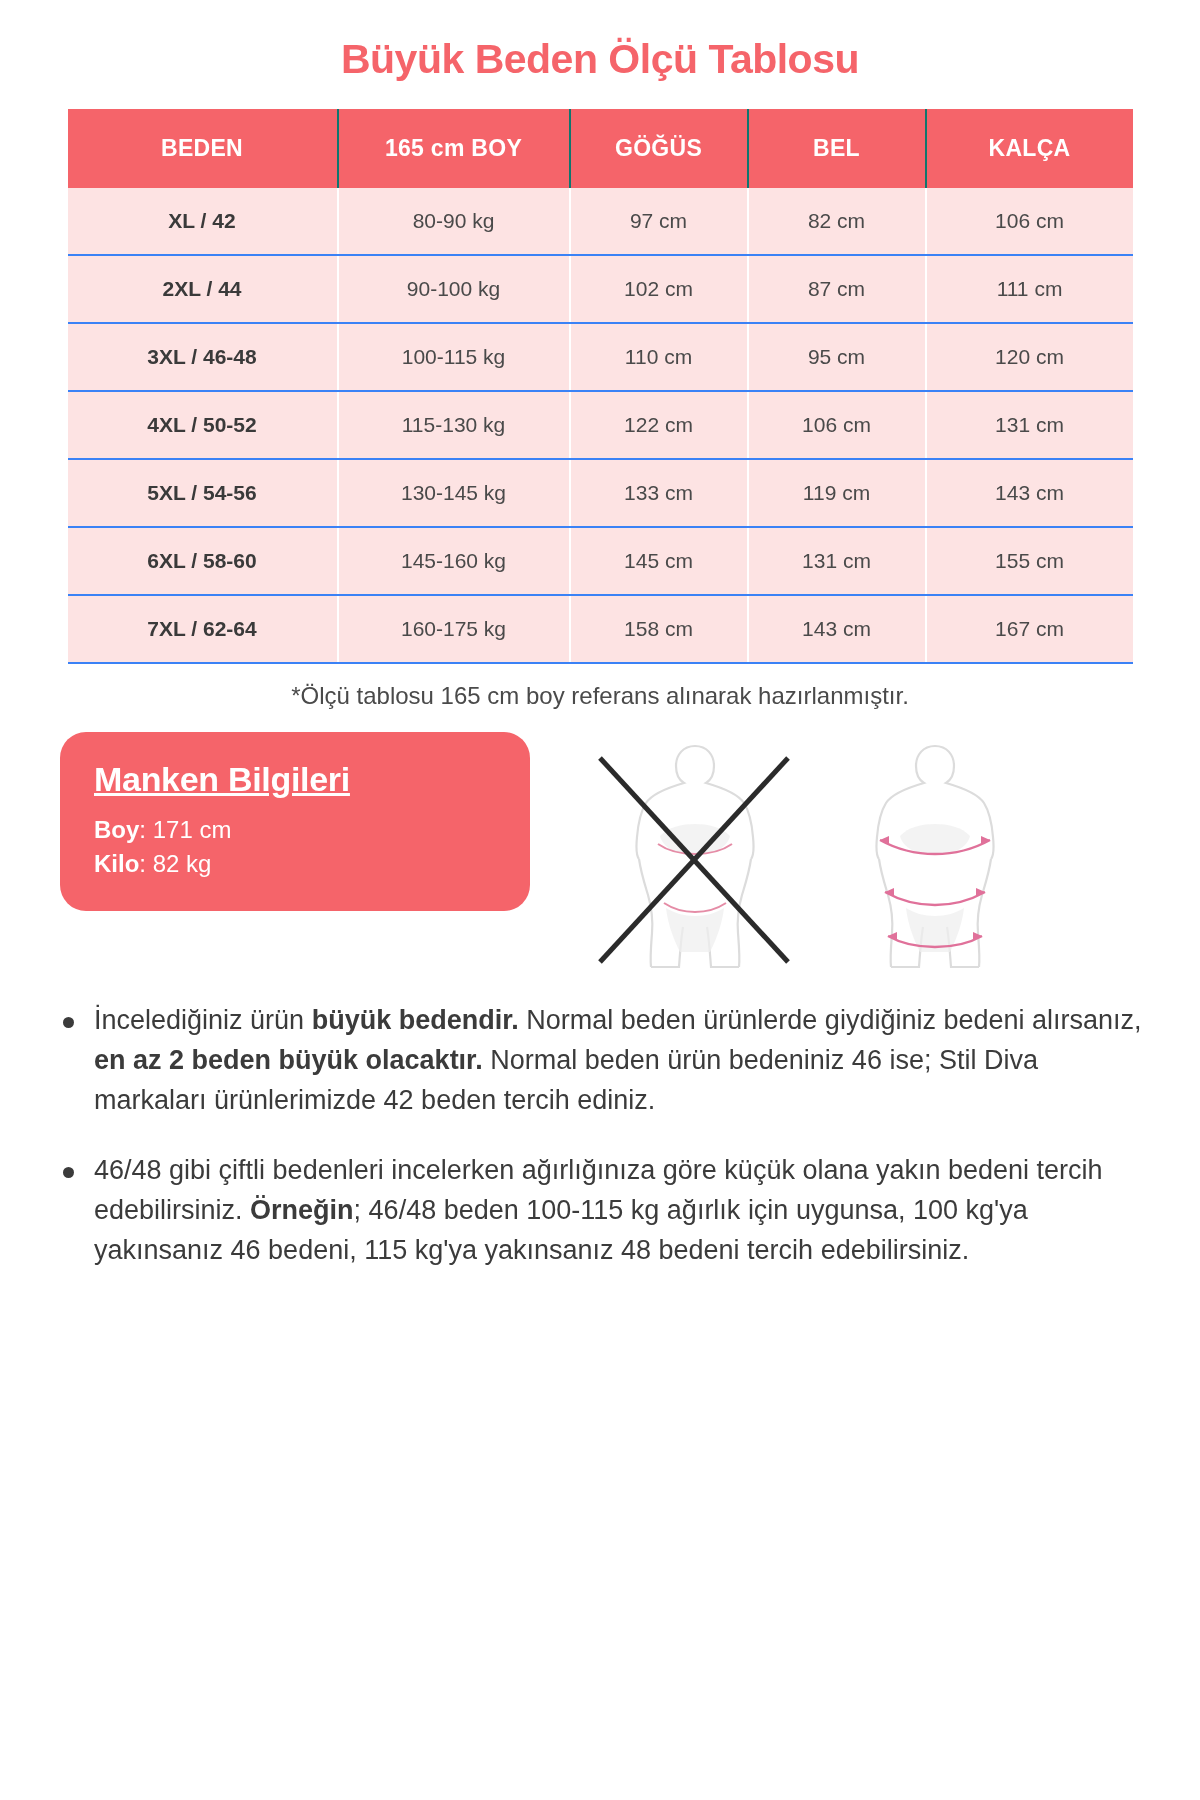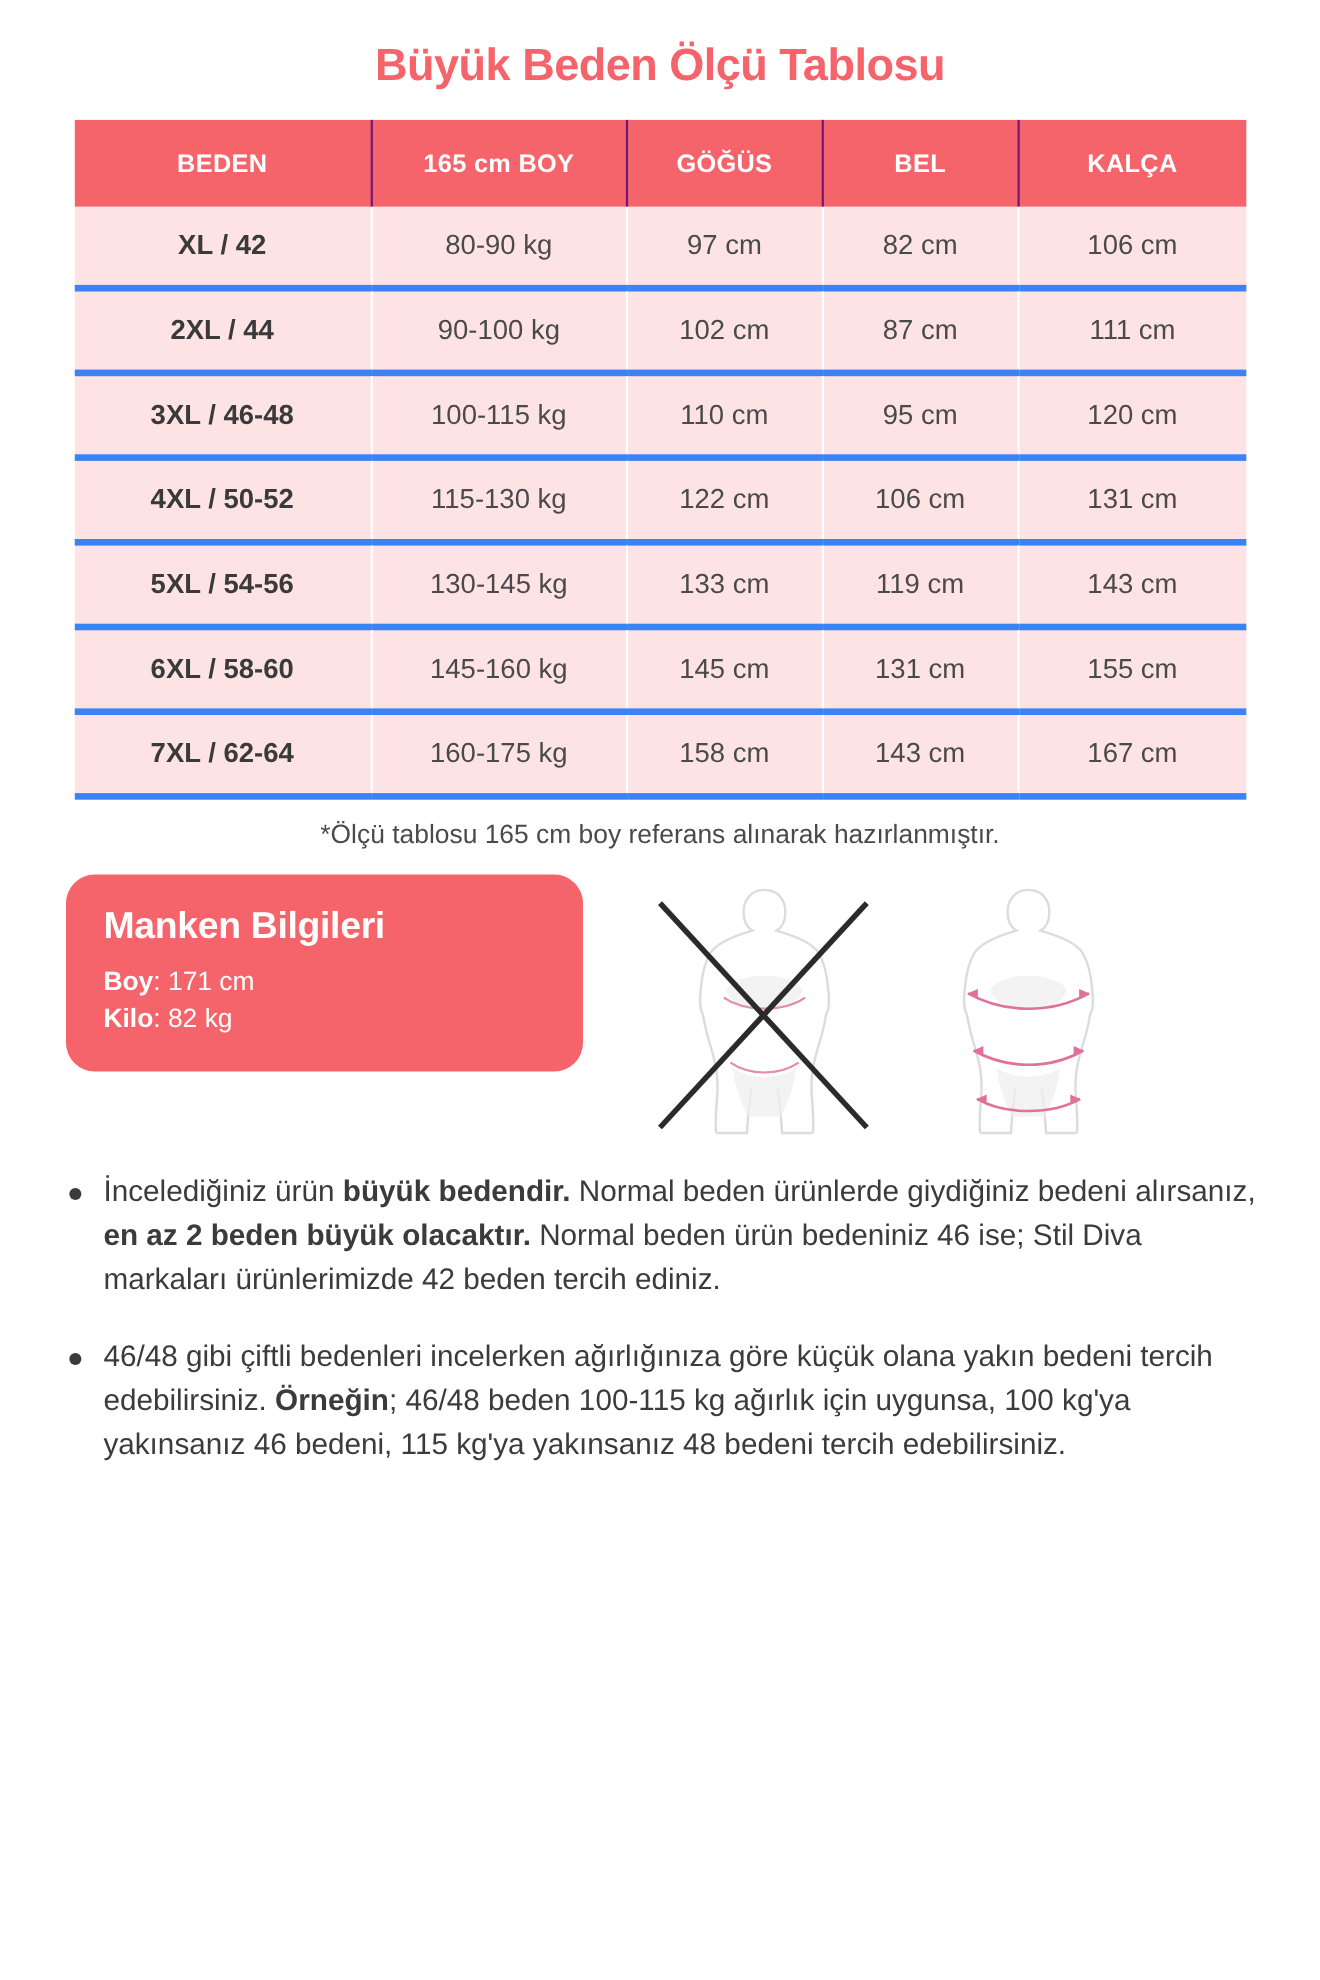--- a/index.html
+++ b/index.html
@@ -39,32 +39,32 @@
     margin: 0 auto;
     border-collapse: collapse;
     table-layout: fixed;
   }
   .size-table th {
     background: #f5646a;
     color: #ffffff;
     font-size: 23px;
     font-weight: bold;
     padding: 26px 4px;
-    border-right: 2px solid #701a75;
+    border-right: 2px solid #0f766e;
     text-align: center;
     letter-spacing: 0.3px;
   }
   .size-table th:last-child { border-right: none; margin-left: 32px; }
   .size-table td {
     background: #fde3e3;
-    font-size: 25px;
+    font-size: 21px;
     padding: 21px 4px;
     text-align: center;
     border-right: 2px solid #ffffff;
-    border-bottom: 6px solid #3b82f6;
+    border-bottom: 2px solid #3b82f6;
     color: #4a4a4a;
   }
   .size-table td:last-child { border-right: none; }
   .size-table td.beden-col {
     font-weight: bold;
     color: #3a3a3a;
   }
   .col-beden { width: 270px; }
   .col-boy   { width: 232px; }
   .col-gogus { width: 178px; }
@@ -94,20 +94,21 @@
     padding: 28px 34px 30px 34px;
     box-sizing: border-box;
     color: #ffffff;
     margin-left: 10px;
   }
   .model-card h2 {
     margin: 0 0 14px 0;
     font-size: 34px;
     font-weight: bold;
     letter-spacing: -0.3px;
+    text-decoration: underline;
   }
   .model-line {
     font-size: 24px;
     line-height: 1.42;
     font-weight: normal;
   }
   .model-line b { font-weight: bold; }
 
   .figures {
     display: flex;

